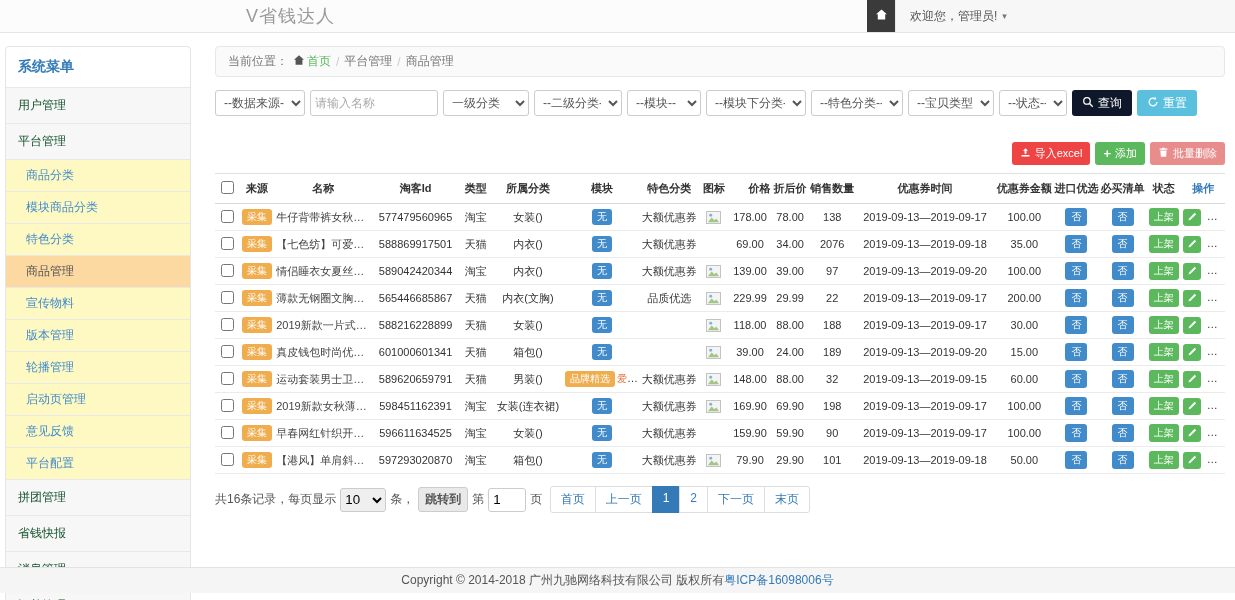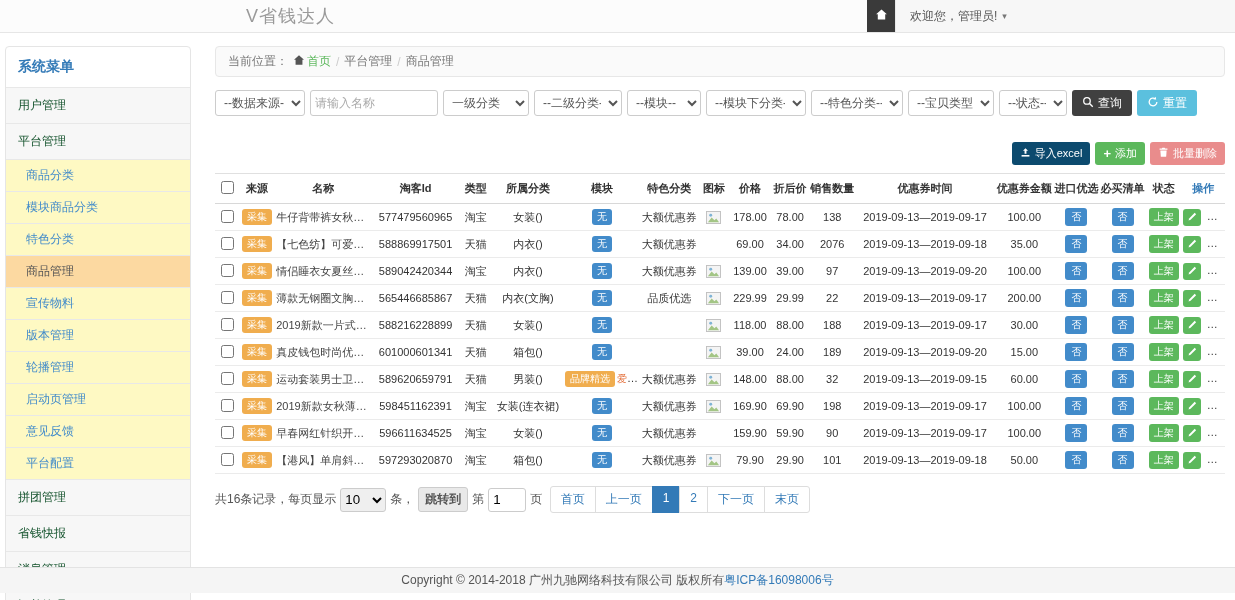--- a/index.html
+++ b/index.html
@@ -35,26 +35,26 @@
 
   .breadcrumb { background: #fafafa; border: 1px solid #e7e7e7; border-radius: 4px; padding: 6px 12px; color: #777; display: flex; align-items: center; gap: 5px; }
   .crumb-home { color: #5bb75b; text-decoration: none; cursor: pointer; display: flex; align-items: center; gap: 2px; }
   .crumb-sep { color: #ccc; }
 
   .filter-bar { margin-top: 13px; display: flex; align-items: center; gap: 5px; }
   .filter-select, .filter-input { height: 26px; border: 1px solid #ccc; border-radius: 3px; background: #fff; color: #555; font-size: 12px; padding: 0 4px; }
   .filter-input::placeholder { color: #aaa; }
 
   .btn { display: inline-flex; align-items: center; gap: 4px; border: none; border-radius: 3px; color: #fff; font-size: 12px; height: 26px; padding: 0 10px; cursor: pointer; }
-  .btn-query { background: #404040; }
+  .btn-query { background: #0f172a; }
   .btn-reset { background: #5bc0de; }
 
   .toolbar { margin-top: 26px; display: flex; justify-content: flex-end; gap: 5px; }
   .toolbar .btn { height: 23px; font-size: 11px; padding: 0 8px; }
-  .btn-import { background: #0c4a6e; }
+  .btn-import { background: #ef4444; }
   .btn-add { background: #5cb85c; }
   .btn-batch { background: #e98c8c; }
   .plus-glyph { font-size: 13px; font-weight: bold; line-height: 1; }
 
   
   table { border-collapse: collapse; width: 100%; margin-top: 8px; table-layout: fixed; }
   th, td { border-bottom: 1px solid #ebebeb; padding: 4px 1px; text-align: center; white-space: nowrap; overflow: hidden; text-overflow: ellipsis; font-size: 11px; color: #333; }
   thead th { border-top: 1px solid #e0e0e0; border-bottom: 1px solid #d8d8d8; font-weight: bold; padding: 7px 0; font-size: 11px; }
   .th-ops { color: #337ab7; }
   .th-check { width: 24px; }
@@ -200,21 +200,21 @@
         <tr>
           <th class="th-check"><input type="checkbox" style=""></th>
         <th style="width: 36px;">来源</th>
             <th style="width: 96px;">名称</th>
             <th style="width: 88px;">淘客Id</th>
             <th style="width: 32px; text-align: center;">类型</th>
             <th style="width: 72px;">所属分类</th>
             <th style="width: 76px;">模块</th>
             <th style="width: 58px;">特色分类</th>
             <th style="width: 31px;">图标</th>
-            <th style="width: 41px;">价格</th>
+            <th style="width: 41px; text-align: right;">价格</th>
             <th style="width: 39px;">折后价</th>
             <th style="width: 45px;">销售数量</th>
             <th style="width: 140px;">优惠券时间</th>
             <th style="width: 58px;">优惠券金额</th>
             <th style="width: 46px;">进口优选</th>
             <th style="width: 46px;">必买清单</th>
             <th style="width: 36px;">状态</th>
             <th class="th-ops" style="width: 43px;">操作</th>
           </tr>
       </thead>

